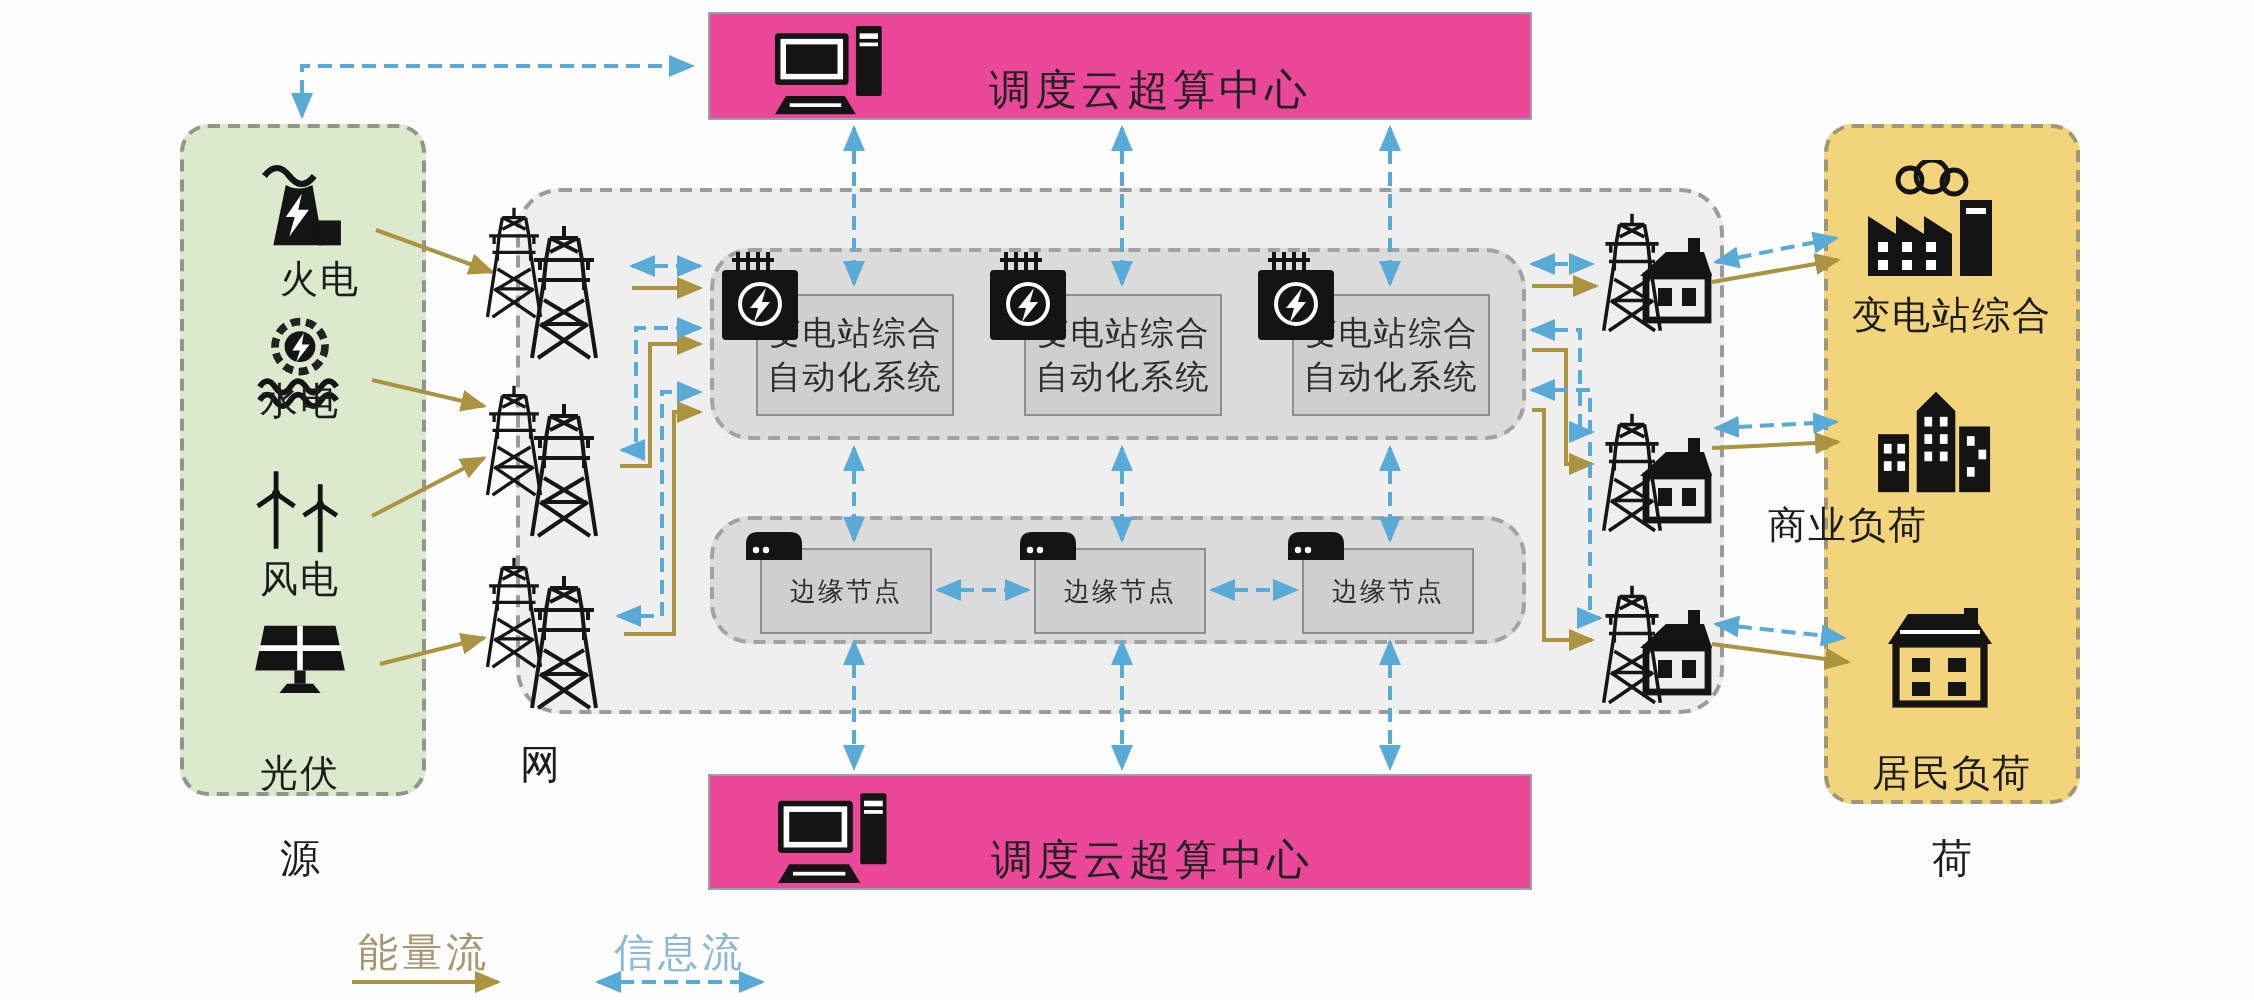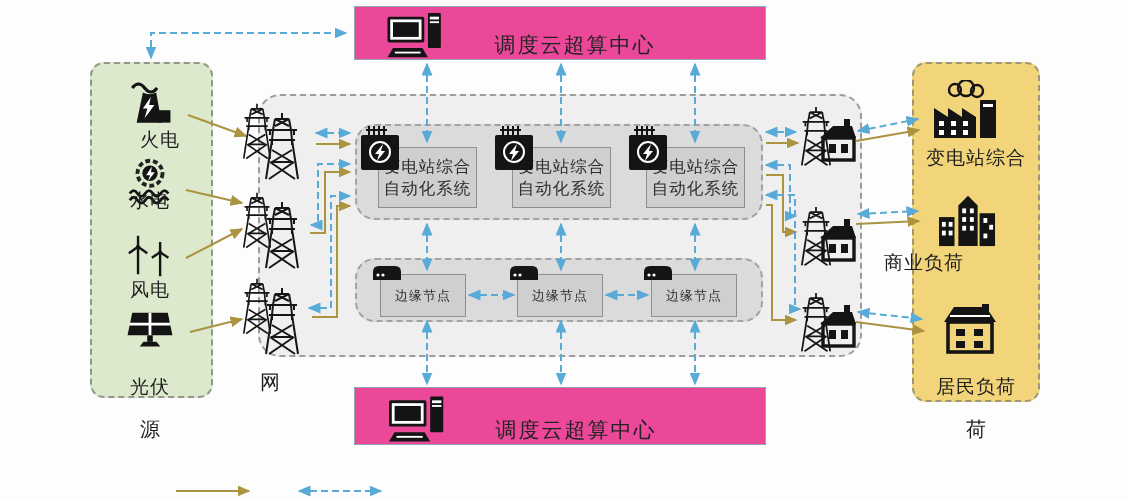--- a/index.html
+++ b/index.html
@@ -318,14 +318,16 @@
     </svg>
   <div class="item-label" style="left:856px;top:250px;width:136px;">商业负荷</div>
   <svg class="icon" style="left:940px;top:300px;" width="60" height="56">
       <use href="#sym-house"></use>
     </svg>
   <div class="item-label" style="left:908px;top:374px;width:136px;font-family:Liberation Serif, serif;">居民负荷</div>
   <div class="caption" style="left:908px;top:416px;width:136px;">荷</div>
 
   <div class="caption" style="left:255px;top:369px;width:30px;">网</div>
 
+  <div class="legend-text legend-energy" style="left:168px;top:463px;width:88px;">能量流</div>
+  <div class="legend-text legend-info" style="left:294px;top:463px;width:92px;">信息流</div>
 
 </div>
 
 </body></html>

